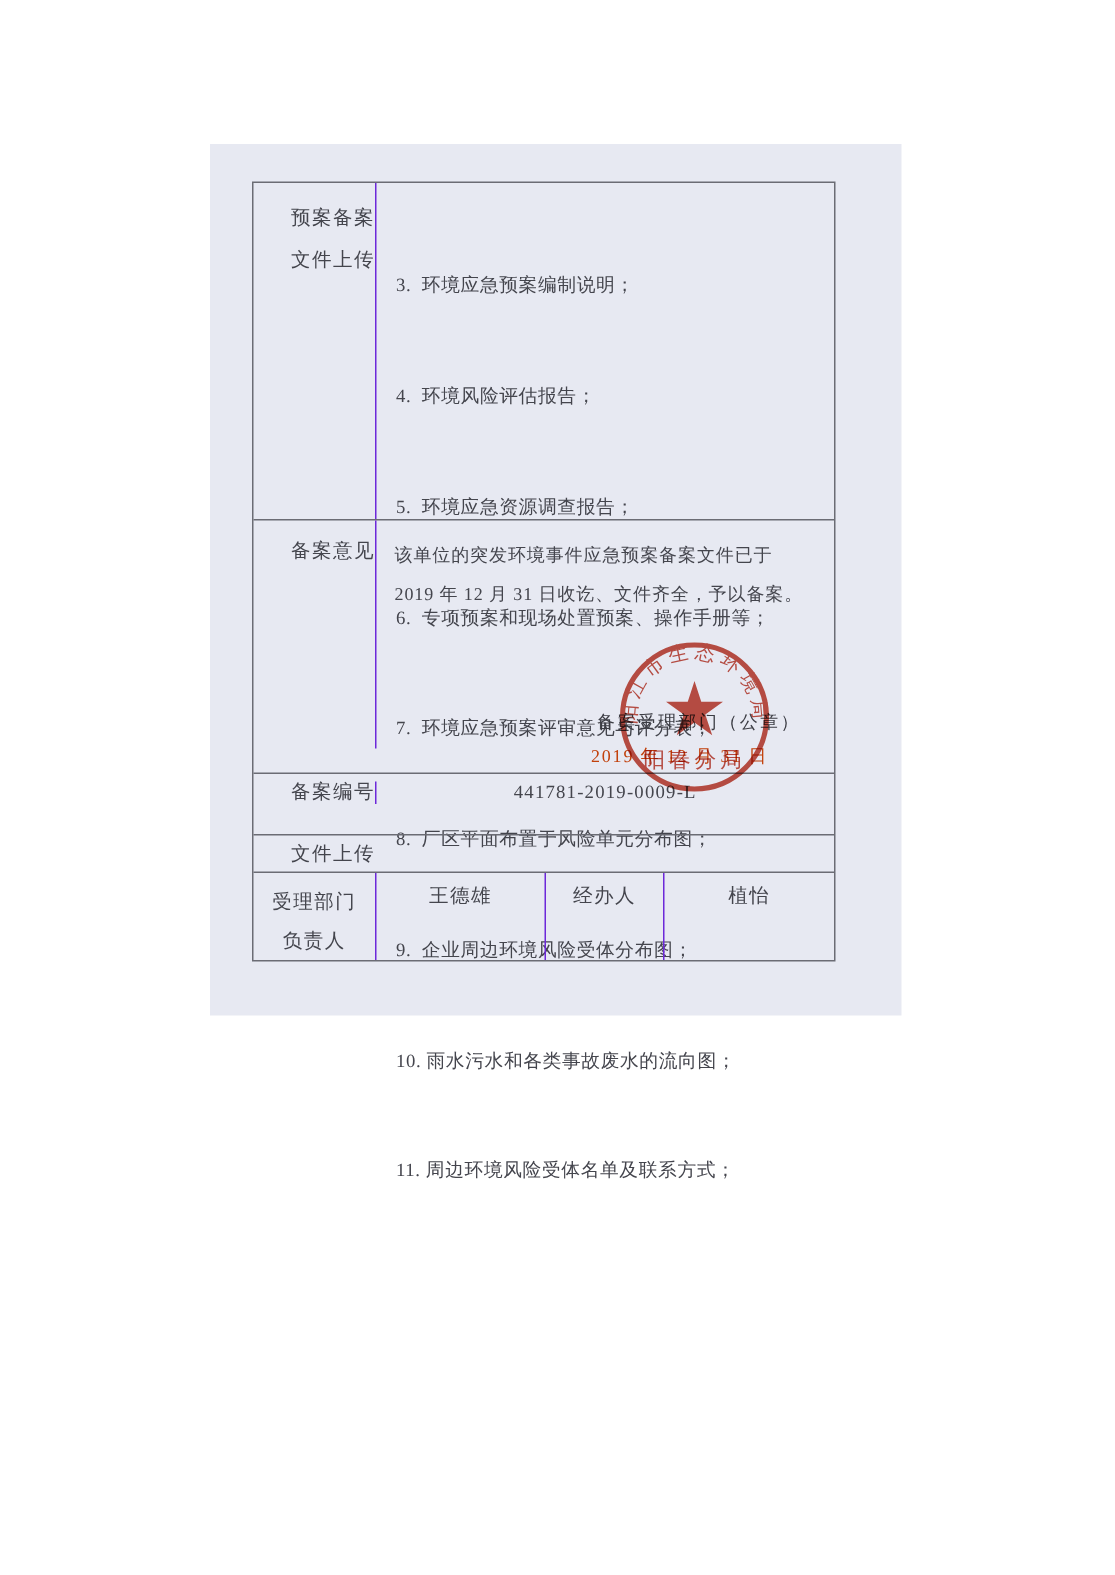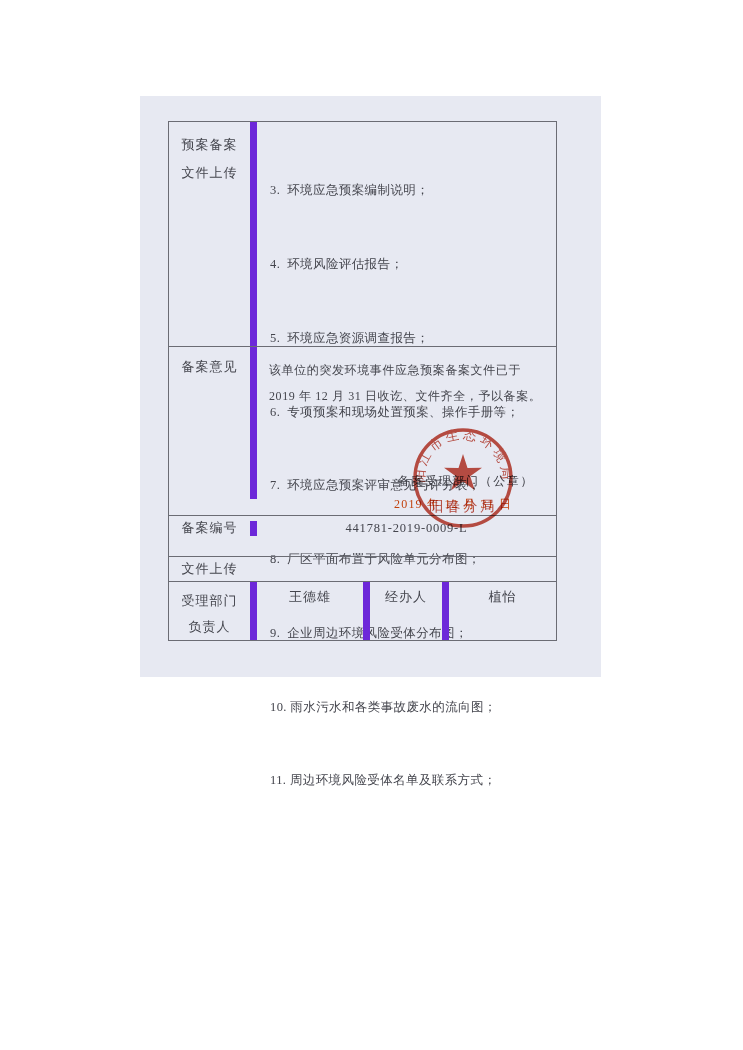--- a/index.html
+++ b/index.html
@@ -13,22 +13,22 @@
     background:#e7e9f2;
   }
   .tbl {
     position:absolute; left:28px; top:25px; width:389px; height:520px;
     border:1px solid #6b6c74; box-sizing:border-box;
     display:flex; flex-direction:column; color:#44454d;
   }
   .row { display:flex; box-sizing:border-box; }
   .row + .row { border-top:1px solid #6b6c74; }
   .cell { box-sizing:border-box; }
-  .cell + .cell { border-left:7px solid #6d28d9; }
-  .label-col { width:81px; flex:none; text-align:center; font-size:13px; letter-spacing:1px; }
+  .cell + .cell { border-left:1px solid #6d28d9; }
+  .label-col { width:81px; flex:none; text-align:right; font-size:13px; letter-spacing:1px; }
   .content-col { flex:1; }
 
   .row-upload { height:224px; }
   .row-upload .label-col { padding-top:9px; line-height:28px; }
   .upload-list { padding:7px 6px 0 13px; font-size:12.5px; line-height:24.6px; white-space:pre-wrap; letter-spacing:0.4px; }
 
   .row-opinion { height:196px; }
   .row-opinion .label-col { padding-top:11px; }
   .opinion-text { padding:10px 10px 0 12px; font-size:12px; line-height:26px; letter-spacing:0.6px; width:300px; box-sizing:border-box; }
 

